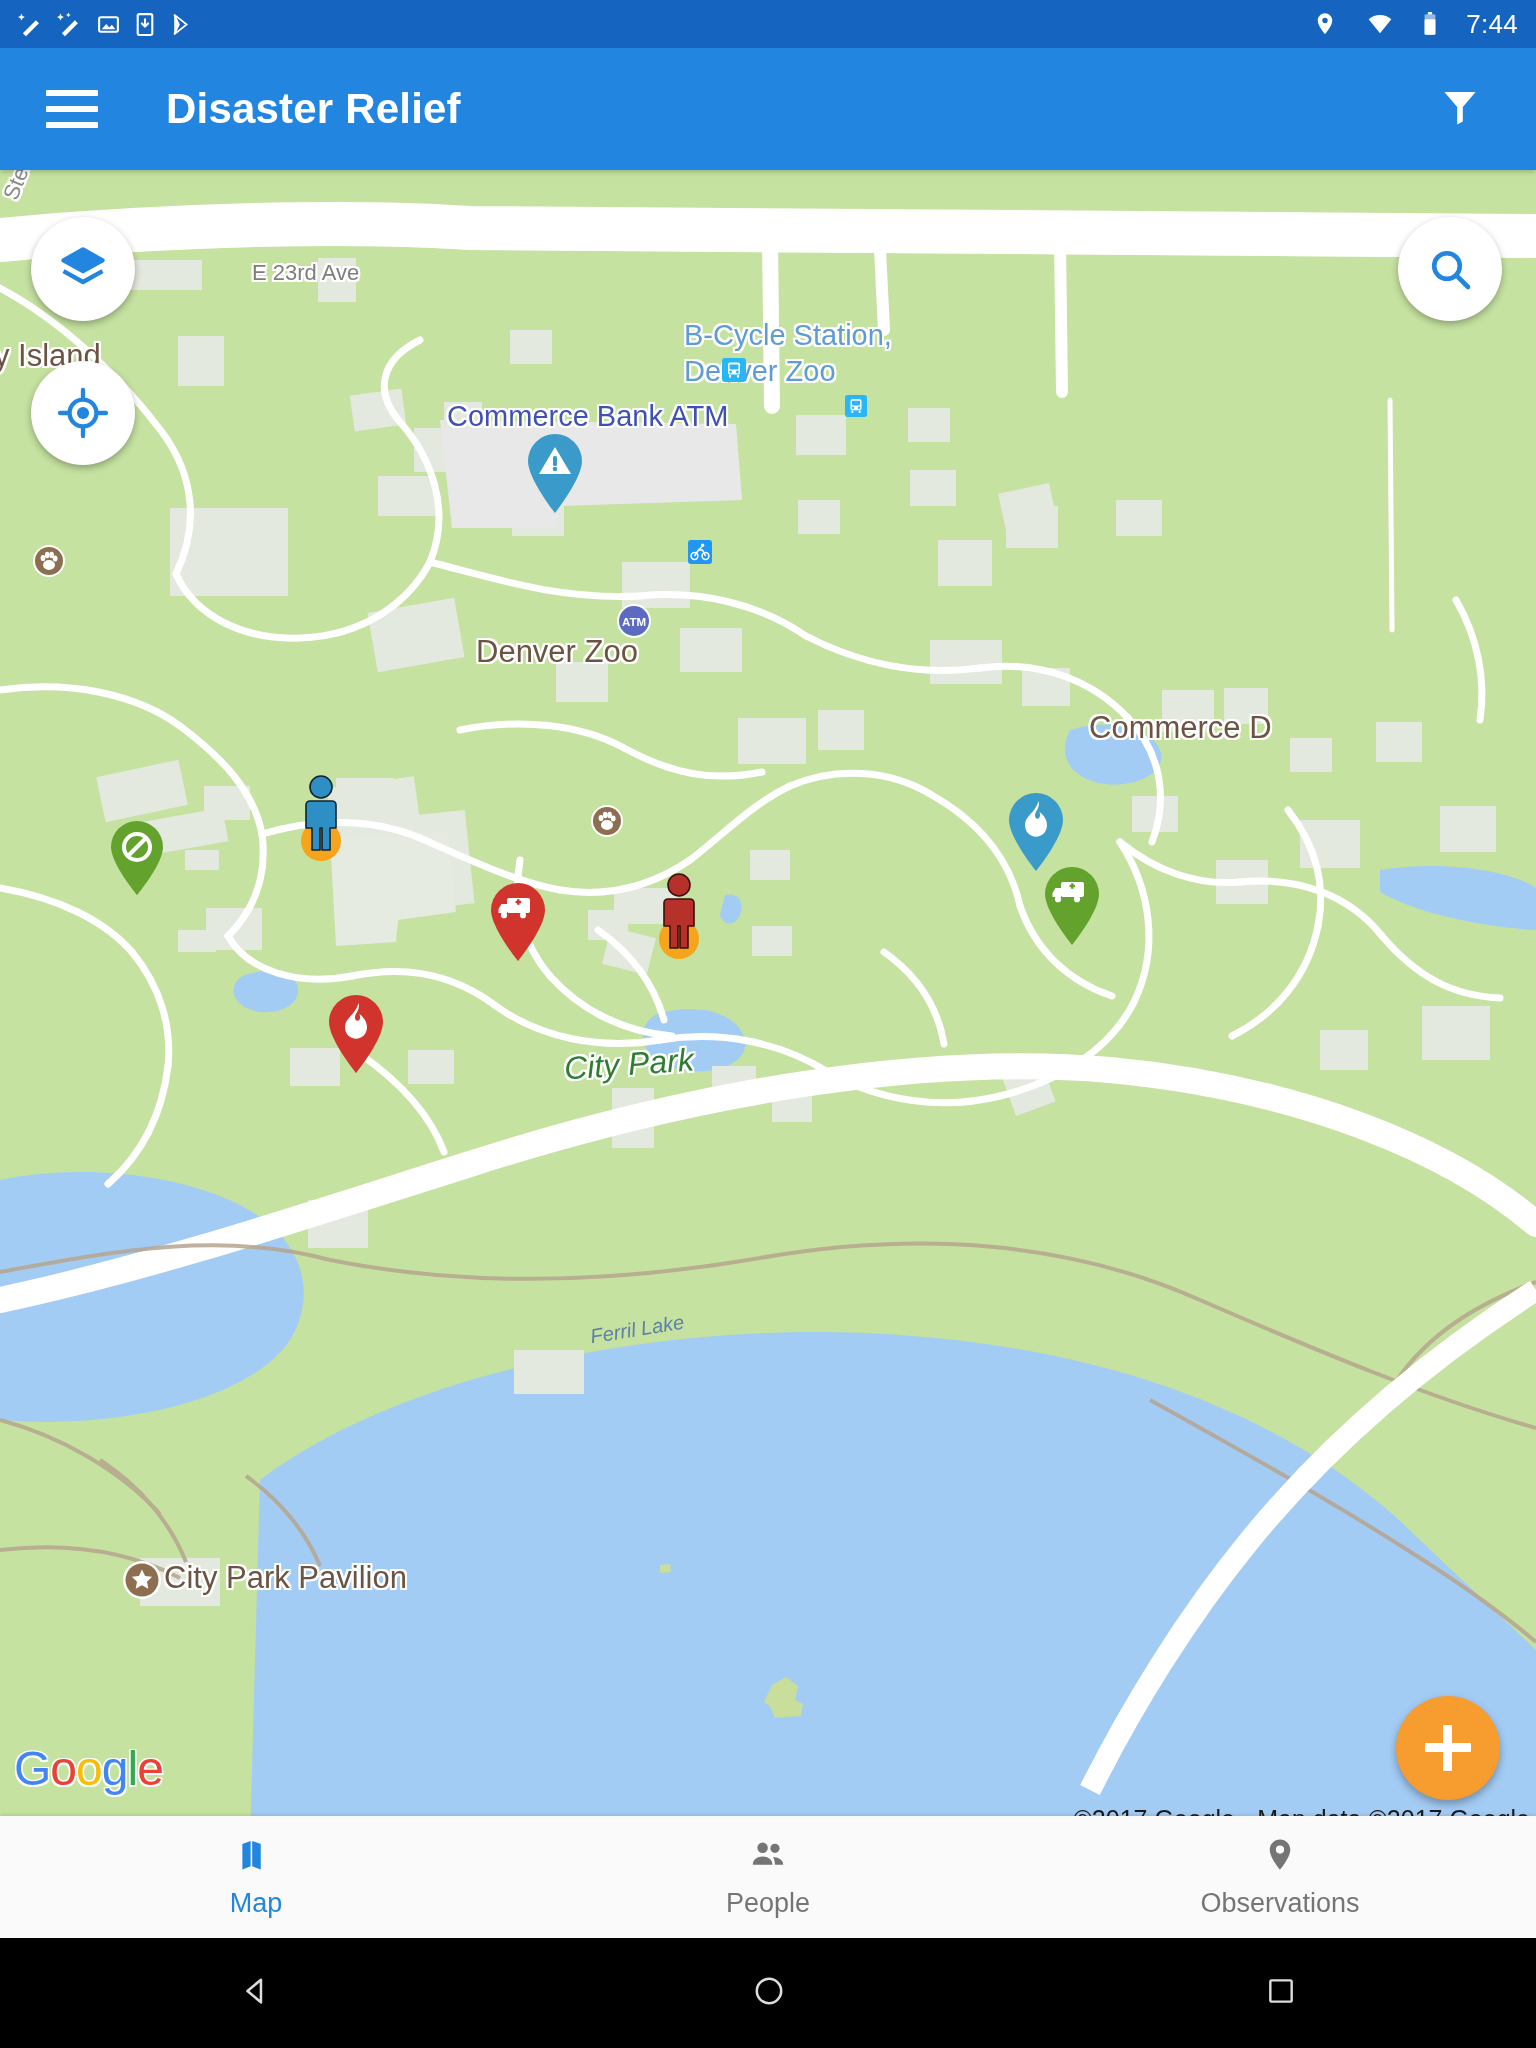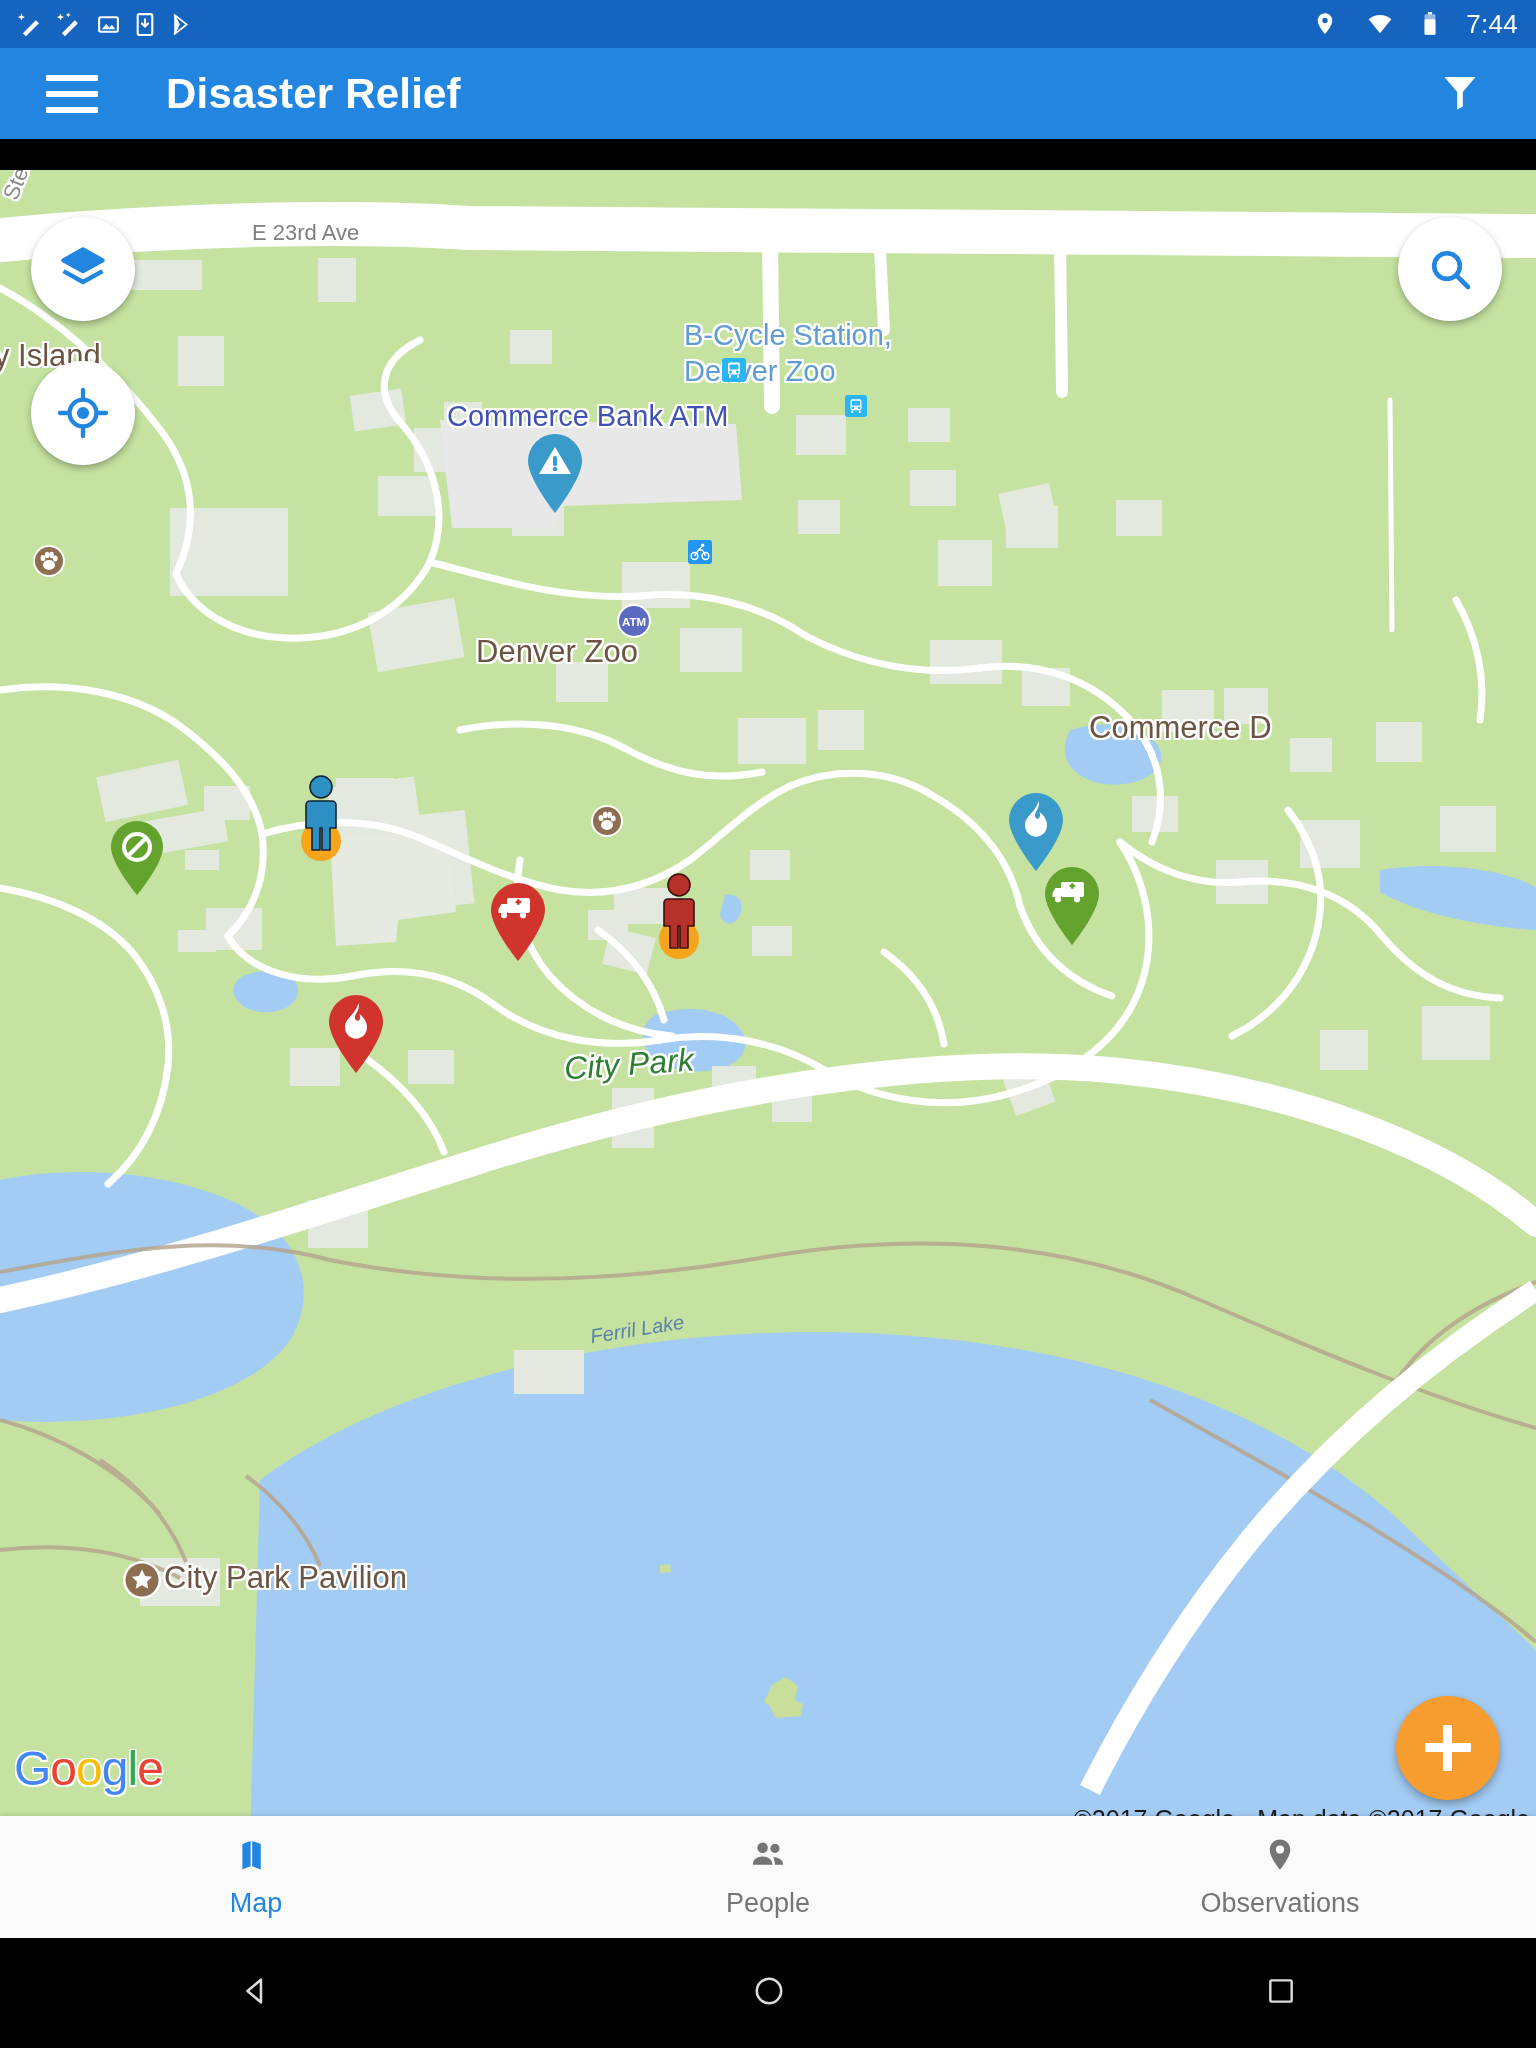--- a/index.html
+++ b/index.html
@@ -17,21 +17,21 @@
     background:#1565C0; display:flex; align-items:center;
     padding:0 18px; z-index:60;
   }
   .sb-left{ display:flex; align-items:center; gap:13px; }
   .sb-right{ margin-left:auto; display:flex; align-items:center; gap:28px; }
   .sb-time{ color:#fff; font-size:26px; font-weight:400; letter-spacing:.3px; }
   .sb-ico{ display:block; }
 
   
   .appbar{
-    position:absolute; top:48px; left:0; width:1536px; height:91px;
+    position:absolute; top:48px; left:0; width:1536px; height:122px;
     background:#2286E0; display:flex; align-items:center; z-index:55;
     box-shadow:0 2px 5px rgba(0,0,0,.22);
   }
   .hamburger{ width:52px; height:38px; margin-left:46px; display:flex;
     flex-direction:column; justify-content:space-between; cursor:pointer; }
   .hamburger i{ display:block; height:6px; background:#fff; border-radius:1px; }
   .appbar-title{
     color:#fff; font-size:42px; font-weight:bold; margin-left:68px;
     letter-spacing:.2px; white-space:nowrap;
   }
@@ -73,21 +73,21 @@
     text-shadow:
       -2px -2px 0 #fff, 2px -2px 0 #fff, -2px 2px 0 #fff, 2px 2px 0 #fff,
        0 -2px 0 #fff, 0 2px 0 #fff, -2px 0 0 #fff, 2px 0 0 #fff;
     pointer-events:none;
   }
   .lbl-poi  { color:#3F51B5; font-size:29px; }
   .lbl-blue { color:#5F9BD5; font-size:29px; line-height:34px; }
   .lbl-brown{ color:#6B5444; font-size:31px; }
   .lbl-park { color:#2E7D32; font-size:32px; font-style:italic; }
   .lbl-water{ color:#5D81A8; font-size:20px; font-style:italic; }
-  .lbl-street{ color:#7E7E7E; font-size:22px; }
+  .lbl-street{ color:#7E7E7E; font-size:22px;margin-top:40px; }
   .lbl-streetv{ color:#8A8A8A; font-size:22px; }
 
   
   .pin{ position:absolute; z-index:25; cursor:pointer; }
   .personm{ position:absolute; z-index:26; cursor:pointer; }
   .badge{ position:absolute; z-index:24; }
 
   .attrib{
     position:absolute; right:6px; bottom:8px; font-size:25px;
     color:#1A1A1A; z-index:28; white-space:nowrap;

